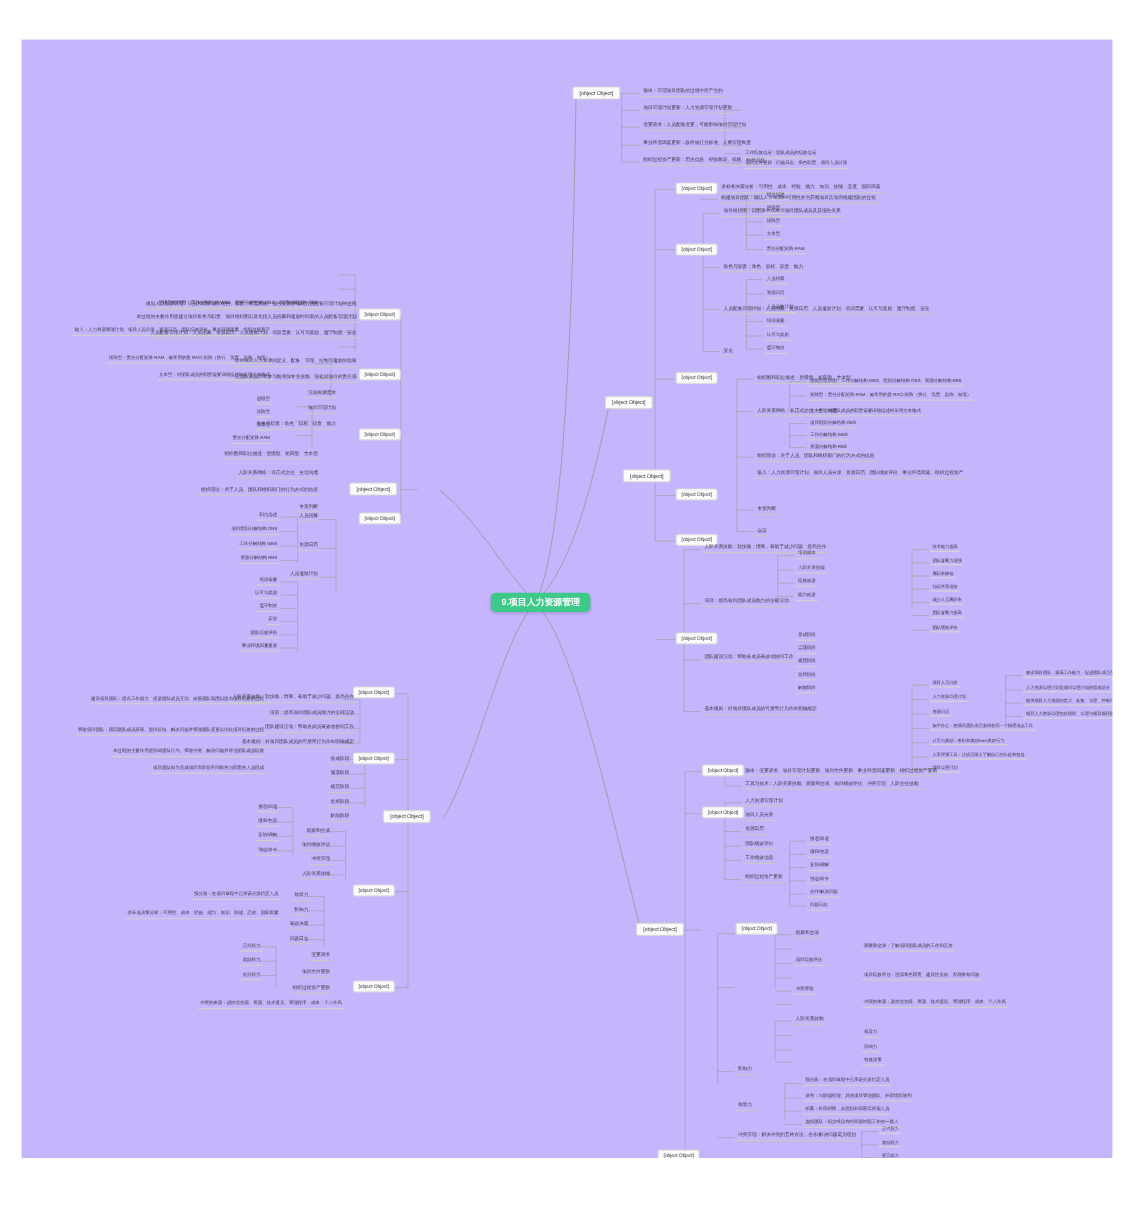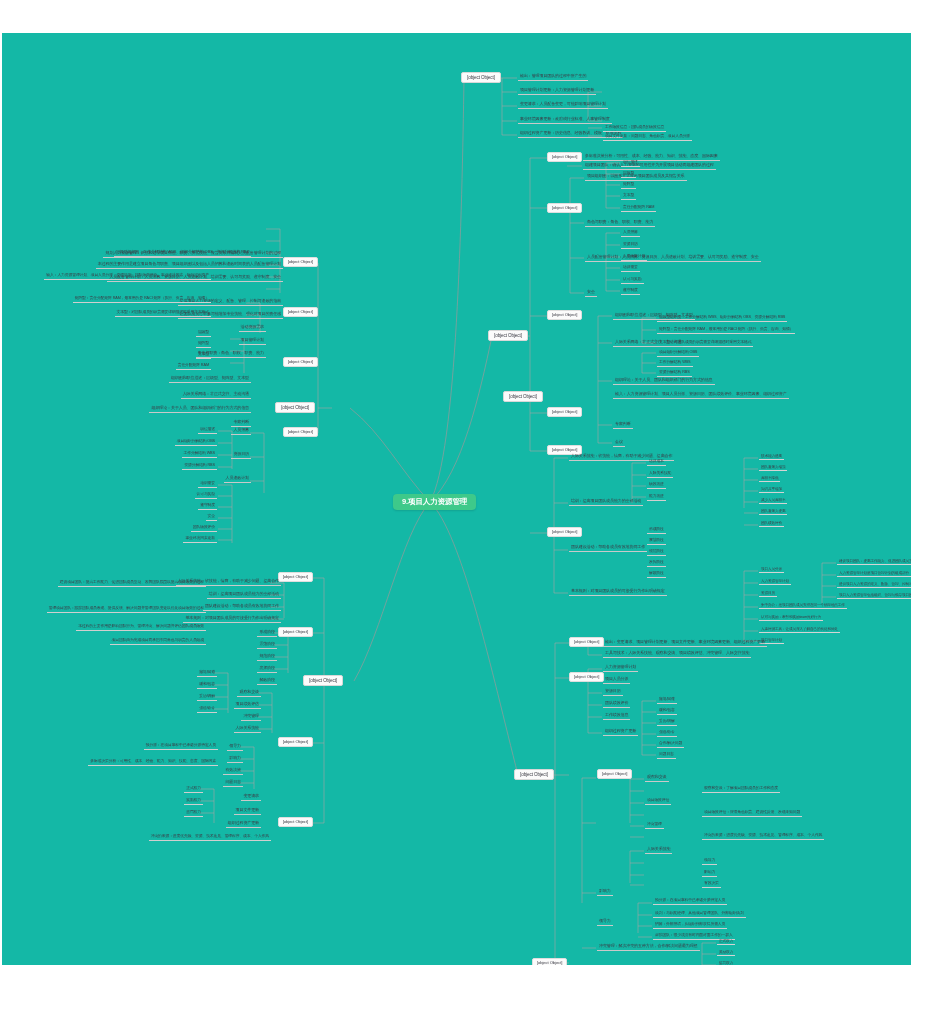--- a/index.html
+++ b/index.html
@@ -6,23 +6,23 @@
   html, body {
     margin: 0; padding: 0;
     width: 945px; height: 1025px;
     background: #ffffff;
     font-family: "Liberation Sans", "DejaVu Sans", sans-serif;
     overflow: hidden;
   }
   #page { position: relative; width: 945px; height: 1025px; background: #ffffff; }
   #canvas {
     position: absolute;
-    left: 2px; top: 33px;
+    left: 18px; top: 33px;
     width: 909px; height: 932px;
-    background: #14b8a6;
+    background: #c4b5fd;
     overflow: hidden;
   }
   #edges { position: absolute; left: 0; top: 0; width: 909px; height: 932px; pointer-events: none; }
 
   .node {
     position: absolute;
     color: #3b3b44;
     line-height: 1.12;
     white-space: nowrap;
     letter-spacing: -0.1px;

